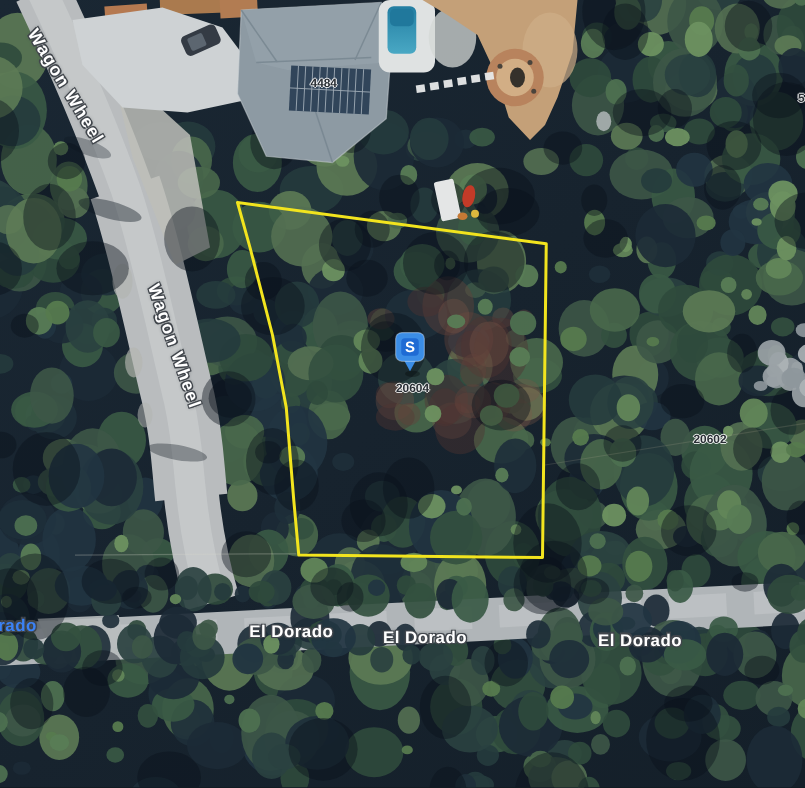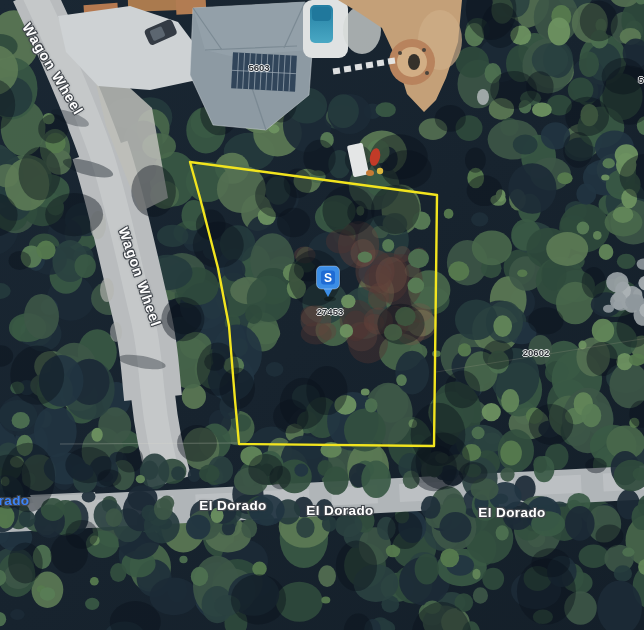--- a/index.html
+++ b/index.html
@@ -925,18 +925,18 @@
     </g>
   </svg>
 
   <div id="labels" data-name="map-labels">
       <div class="road-label" data-name="wagon-wheel-upper" style="left: 53px; top: 69px; color: rgb(255, 255, 255); transform: translate(-50%, -50%) rotate(59deg);">Wagon Wheel</div>
       <div class="road-label" data-name="wagon-wheel-lower" style="left: 140px; top: 277px; color: rgb(255, 255, 255); transform: translate(-50%, -50%) rotate(71deg);">Wagon Wheel</div>
       <div class="road-label" data-name="el-dorado-partial-west" style="left: 14px; top: 500px; color: #3b82f6;">rado</div>
       <div class="road-label" data-name="el-dorado-west" style="left: 233px; top: 505px; color: rgb(255, 255, 255);">El Dorado</div>
       <div class="road-label" data-name="el-dorado-center" style="left: 340px; top: 510px; color: rgb(255, 255, 255);">El Dorado</div>
       <div class="road-label" data-name="el-dorado-east" style="left: 512px; top: 512px; color: rgb(255, 255, 255);">El Dorado</div>
-      <div class="parcel-label" data-name="house-number-5603" style="left: 259px; top: 67px; color: rgb(42, 47, 53);">5603</div>
-      <div class="parcel-label" data-name="parcel-number-20604" style="left: 330px; top: 311px; color: rgb(42, 47, 53);">27453</div>
-      <div class="parcel-label" data-name="parcel-number-20602" style="left: 536px; top: 352px; color: rgb(42, 47, 53); text-align: center;">20602</div>
+      <div class="parcel-label" data-name="house-number-5603" style="left: 259px; top: 67px; color: rgb(42, 47, 53);">4484</div>
+      <div class="parcel-label" data-name="parcel-number-20604" style="left: 330px; top: 311px; color: rgb(42, 47, 53);">20604</div>
+      <div class="parcel-label" data-name="parcel-number-20602" style="left: 568px; top: 352px; color: rgb(42, 47, 53); text-align: center;">20602</div>
       <div class="parcel-label" data-name="parcel-number-partial-east" style="left: 641px; top: 79px; color: rgb(42, 47, 53);">5</div>
     </div>
 </div>
 
 </body></html>

